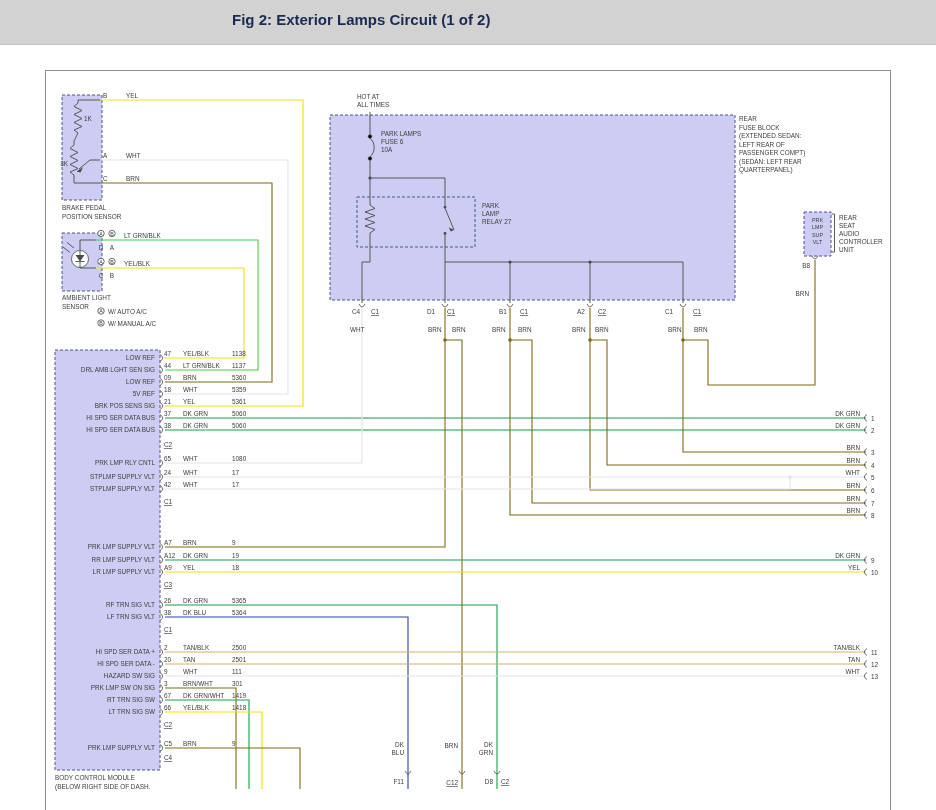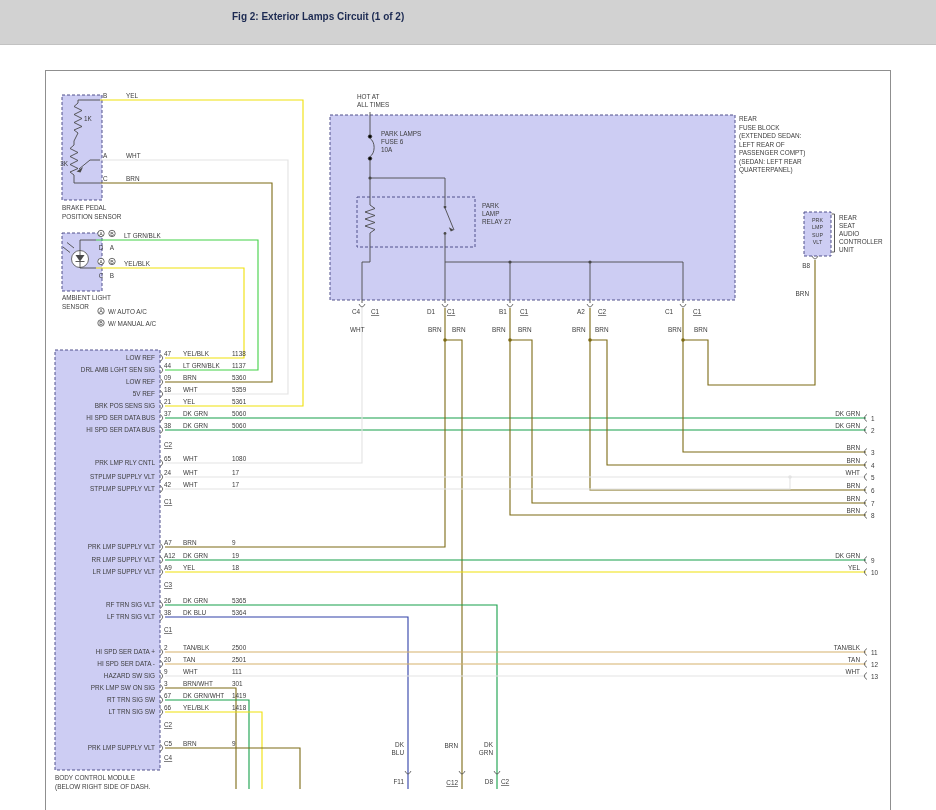--- a/index.html
+++ b/index.html
@@ -1,17 +1,17 @@
 <!DOCTYPE html>
 <html><head>
 <meta charset="utf-8">
 <style>
   html,body{margin:0;padding:0;width:936px;height:810px;background:#ffffff;overflow:hidden;}
   .header{position:absolute;left:0;top:0;width:936px;height:44px;background:#d2d2d2;border-bottom:1px solid #c2c2c2;}
-  .header .title{position:absolute;left:232px;top:11px;font-family:"Liberation Sans",sans-serif;font-weight:bold;font-size:10px;color:#1c2a52;}
+  .header .title{position:absolute;left:232px;top:11px;font-family:"Liberation Sans",sans-serif;font-weight:bold;font-size:15px;color:#1c2a52;}
   svg{position:absolute;left:0;top:0;}
   text{font-family:"Liberation Sans","DejaVu Sans",sans-serif;font-size:6.4px;fill:#3c3c3c;}
   .te{text-anchor:end}.tm{text-anchor:middle}.u{text-decoration:underline}.t5{font-size:5.3px}
   polyline,path{fill:none}
   .wire{stroke-width:1.1}
   .wB{stroke:#7d6b14}.wY{stroke:#f0e10a}.wW{stroke:#e3e3e3}.wG{stroke:#17a04a}.wLG{stroke:#43d147}.wBL{stroke:#3040a8}.wT{stroke:#d6b26c}
   .ink{stroke:#4a4a4a;stroke-width:0.9}
   .arc{stroke:#4a4a4a;stroke-width:0.8}
   .dbox{fill:#cdcdf3;stroke:#50508c;stroke-width:1;stroke-dasharray:3 2}
   .dboxn{fill:none;stroke:#50508c;stroke-width:1;stroke-dasharray:3 2}

